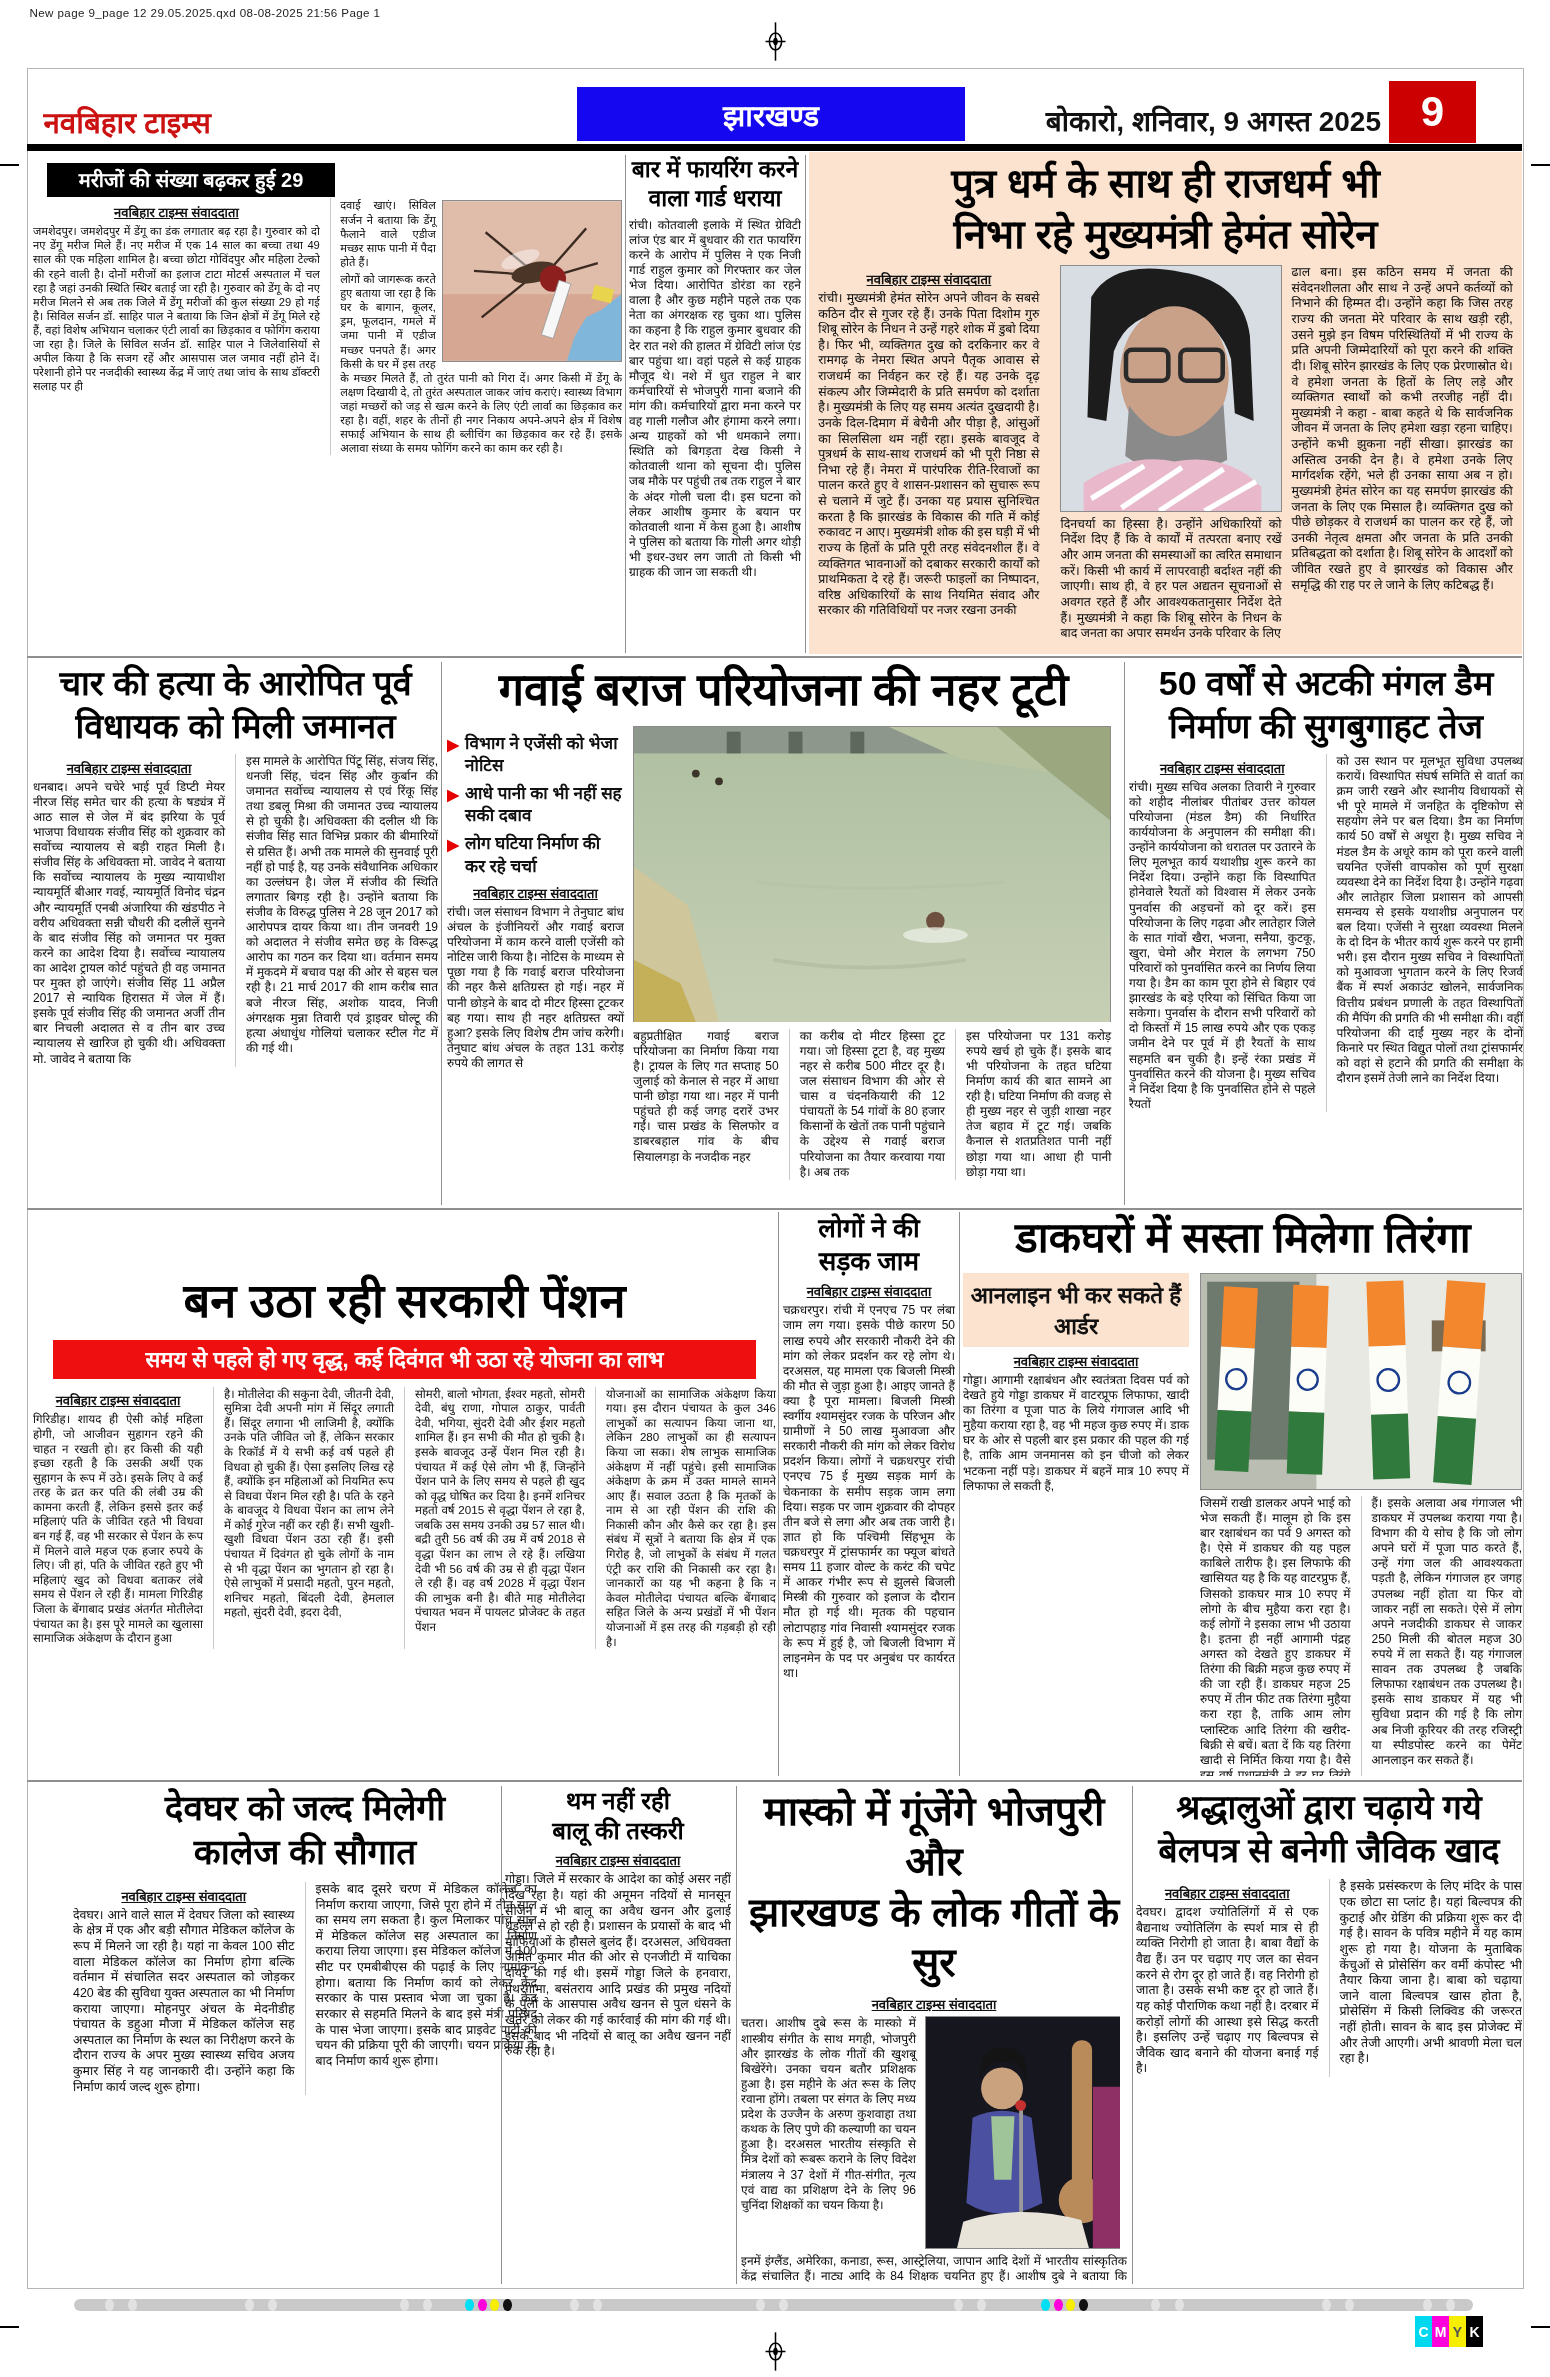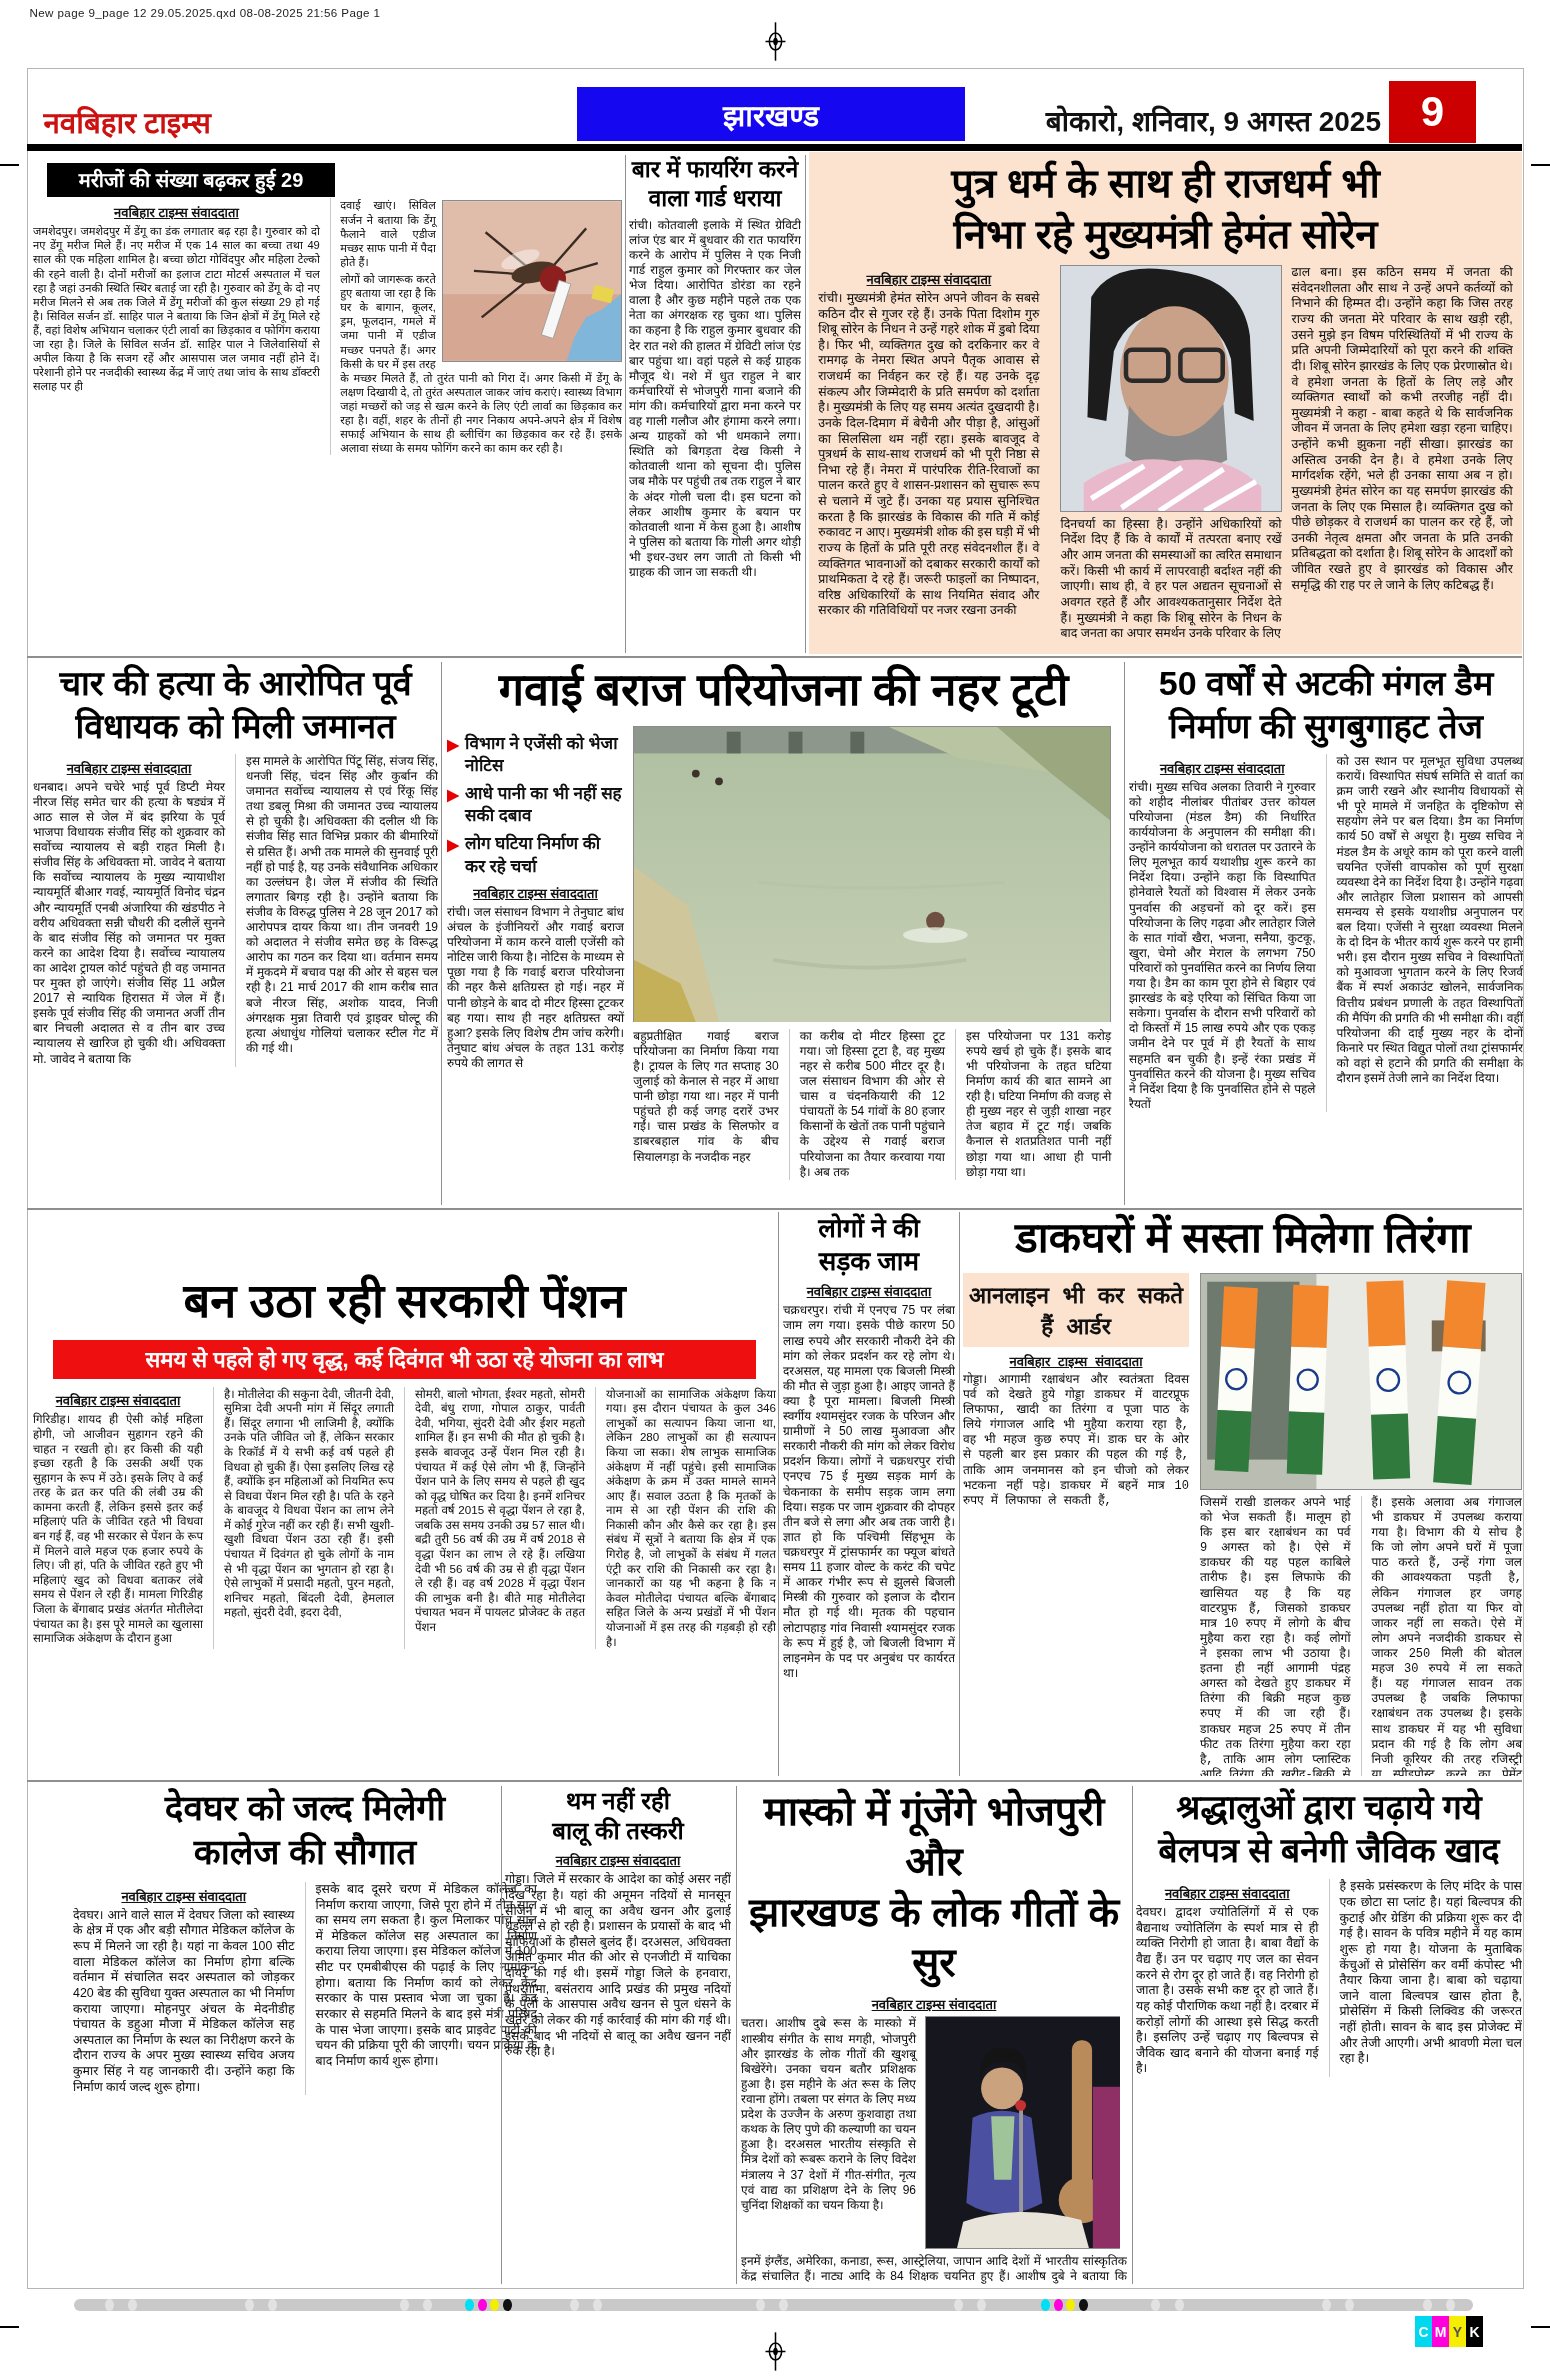--- a/index.html
+++ b/index.html
@@ -198,21 +198,21 @@
             <circle cx="80" cy="60" r="5" fill="#3c342a"></circle>
               <circle cx="110" cy="70" r="5" fill="#3c342a"></circle>
             <circle cx="390" cy="250" r="12" fill="#6e5040"></circle>
             <ellipse cx="390" cy="268" rx="42" ry="10" fill="#e9ede2" opacity="0.8"></ellipse>
             <path d="M180 300 Q300 320 430 300" stroke="#b5c0a4" stroke-width="5" fill="none"></path>
             <path d="M160 200 Q300 215 480 200" stroke="#b9c3a8" stroke-width="4" fill="none"></path>
           </svg>
         </div>
         <div class="cols" style="margin-top:6.2px;">
           <div>
-              <p class="body b15" style="margin:0;">बहुप्रतीक्षित गवाई बराज परियोजना का निर्माण किया गया है। ट्रायल के लिए गत सप्ताह 30 जुलाई को केनाल से नहर में आधा पानी छोड़ा गया था। नहर में पानी पहुंचते ही कई जगह दरारें उभर गईं। चास प्रखंड के सिलफोर व डाबरबहाल गांव के बीच सियालगड़ा के नजदीक नहर</p>
+              <p class="body b15" style="margin:0;">बहुप्रतीक्षित गवाई बराज परियोजना का निर्माण किया गया है। ट्रायल के लिए गत सप्ताह 50 जुलाई को केनाल से नहर में आधा पानी छोड़ा गया था। नहर में पानी पहुंचते ही कई जगह दरारें उभर गईं। चास प्रखंड के सिलफोर व डाबरबहाल गांव के बीच सियालगड़ा के नजदीक नहर</p>
             </div>
           <div>
               <p class="body b15" style="margin:0;">का करीब दो मीटर हिस्सा टूट गया। जो हिस्सा टूटा है, वह मुख्य नहर से करीब 500 मीटर दूर है। जल संसाधन विभाग की ओर से चास व चंदनकियारी की 12 पंचायतों के 54 गांवों के 80 हजार किसानों के खेतों तक पानी पहुंचाने के उद्देश्य से गवाई बराज परियोजना का तैयार करवाया गया है। अब तक</p>
             </div>
           <div>
               <p class="body b15" style="margin:0;">इस परियोजना पर 131 करोड़ रुपये खर्च हो चुके हैं। इसके बाद भी परियोजना के तहत घटिया निर्माण कार्य की बात सामने आ रही है। घटिया निर्माण की वजह से ही मुख्य नहर से जुड़ी शाखा नहर तेज बहाव में टूट गई। जबकि कैनाल से शतप्रतिशत पानी नहीं छोड़ा गया था। आधा ही पानी छोड़ा गया था।</p>
             </div>
         </div>
       </div>
     </div>
@@ -265,21 +265,21 @@
     <div class="hl" style="font-size:26px;">
       <span>लोगों ने की</span><br>
       <span>सड़क जाम</span>
     </div>
     <div class="byline">नवबिहार टाइम्स संवाददाता</div>
     <p class="body b15" style="margin:0;">चक्रधरपुर। रांची में एनएच 75 पर लंबा जाम लग गया। इसके पीछे कारण 50 लाख रुपये और सरकारी नौकरी देने की मांग को लेकर प्रदर्शन कर रहे लोग थे। दरअसल, यह मामला एक बिजली मिस्त्री की मौत से जुड़ा हुआ है। आइए जानते हैं क्या है पूरा मामला। बिजली मिस्त्री स्वर्गीय श्यामसुंदर रजक के परिजन और ग्रामीणों ने 50 लाख मुआवजा और सरकारी नौकरी की मांग को लेकर विरोध प्रदर्शन किया। लोगों ने चक्रधरपुर रांची एनएच 75 ई मुख्य सड़क मार्ग के चेकनाका के समीप सड़क जाम लगा दिया। सड़क पर जाम शुक्रवार की दोपहर तीन बजे से लगा और अब तक जारी है। ज्ञात हो कि पश्चिमी सिंहभूम के चक्रधरपुर में ट्रांसफार्मर का फ्यूज बांधते समय 11 हजार वोल्ट के करंट की चपेट में आकर गंभीर रूप से झुलसे बिजली मिस्त्री की गुरुवार को इलाज के दौरान मौत हो गई थी। मृतक की पहचान लोटापहाड़ गांव निवासी श्यामसुंदर रजक के रूप में हुई है, जो बिजली विभाग में लाइनमेन के पद पर अनुबंध पर कार्यरत था।</p>
   </div>
 
   <div class="abs block" style="left:963px;top:1212px;width:560px;height:564px;">
     <div class="hl" style="font-size:42px;white-space:nowrap;">डाकघरों में सस्ता मिलेगा तिरंगा</div>
-    <div style="display:flex;gap:11px;margin-top:7.8px;font-family:Liberation Mono, monospace;">
+    <div style="display:flex;gap:11px;margin-top:7.8px;">
       <div style="width:226px;min-width:0;">
         <div class="peachbox" style="padding:6.2px 4.7px;font-size:22.5px;text-align:center;margin-bottom:4.7px;">आनलाइन भी कर सकते हैं आर्डर</div>
         <div class="byline">नवबिहार टाइम्स संवाददाता</div>
         <p class="body b15" style="margin:0;">गोड्डा। आगामी रक्षाबंधन और स्वतंत्रता दिवस पर्व को देखते हुये गोड्डा डाकघर में वाटरप्रूफ लिफाफा, खादी का तिरंगा व पूजा पाठ के लिये गंगाजल आदि भी मुहैया कराया रहा है, वह भी महज कुछ रुपए में। डाक घर के ओर से पहली बार इस प्रकार की पहल की गई है, ताकि आम जनमानस को इन चीजो को लेकर भटकना नहीं पड़े। डाकघर में बहनें मात्र 10 रुपए में लिफाफा ले सकती हैं,</p>
       </div>
       <div style="width:322px;min-width:0;">
         <div class="photo" style="width:100%;height:217px;box-sizing:border-box;">
           <svg width="100%" height="215" viewBox="0 0 416 278" preserveAspectRatio="none">
             <rect width="416" height="278" fill="#e8e9e2"></rect>
             <rect x="0" y="0" width="150" height="278" fill="#b9bdb2"></rect>

